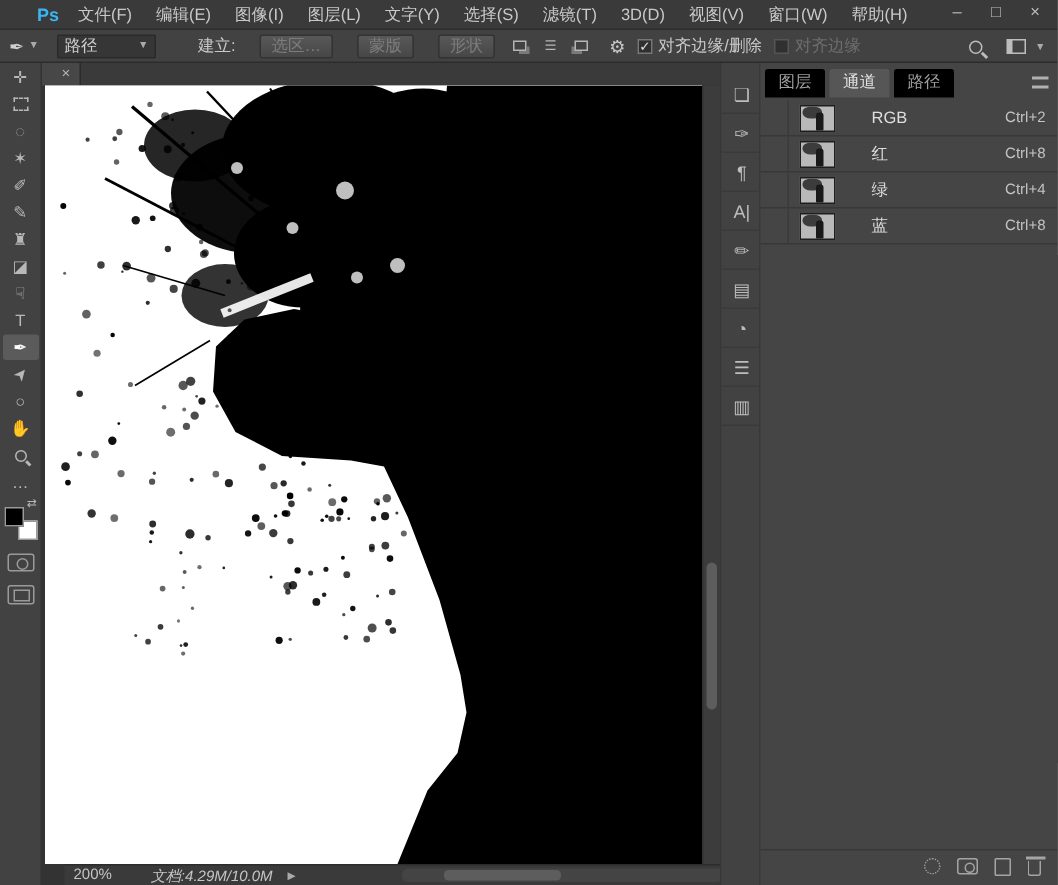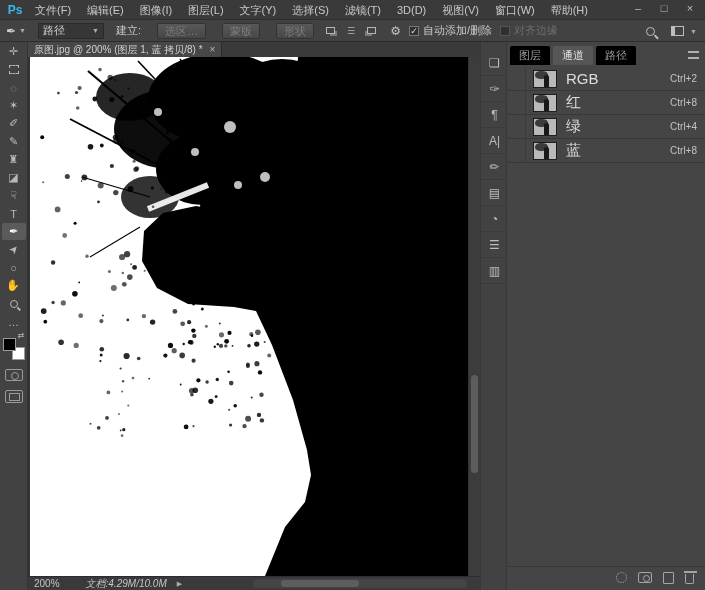--- a/index.html
+++ b/index.html
@@ -3,36 +3,36 @@
 <meta charset="utf-8">
 <style>
   * { margin:0; padding:0; box-sizing:border-box; }
   html,body { width:705px; height:590px; overflow:hidden; background:#2a2a2a;
     font-family:"Liberation Sans","DejaVu Sans",sans-serif; }
   #app { position:relative; width:705px; height:590px; background:#424242; }
 
   
   #titlebar { position:absolute; left:0; top:0; width:705px; height:20px;
     background:#3a3a3a; border-bottom:1px solid #2e2e2e; display:flex; align-items:center; }
-  #ps-logo { width:24px; height:16px; margin-left:3px; color:#38b6f0; font-weight:bold;
+  #ps-logo { width:24px; height:16px; margin-left:20px; color:#38b6f0; font-weight:bold;
     font-size:12px; text-align:center; line-height:16px; }
   #menubar { display:flex; height:20px; align-items:flex-start; }
   .menu-item { color:#c9c9c9; font-size:11px; padding:0 8px; height:20px; line-height:20px; cursor:default; }
   #win-controls { position:absolute; right:2px; top:0; display:flex; }
   .win-btn { width:26px; height:18px; color:#bdbdbd; font-size:11px; text-align:center; line-height:17px; }
 
   
   #optionsbar { position:absolute; left:0; top:20px; width:705px; height:22px;
     background:#424242; border-bottom:1px solid #2c2c2c; display:flex; align-items:center; font-size:11px; }
   #tool-preset { display:flex; align-items:center; margin-left:6px; color:#cfcfcf; }
   #tool-preset .pen-glyph { font-size:12px; }
   .chev { font-size:7px; color:#aaa; margin-left:3px; }
   #mode-select { margin-left:12px; width:66px; height:16px; background:#363636; border:1px solid #2a2a2a;
     color:#cfcfcf; display:flex; align-items:center; justify-content:space-between; padding:0 4px; border-radius:1px; }
-  #make-label { color:#c9c9c9; margin-left:12px; }
+  #make-label { color:#c9c9c9; margin-left:28px; }
   .ob-btn { height:16px; background:linear-gradient(#585858,#474747); border:1px solid #333;
     border-radius:2px; color:#7d7d7d; padding:0 7px; margin-left:16px; line-height:14px; }
   .ico-overlap { width:9px; height:7px; border:1px solid #b5b5b5; box-shadow:3px 3px 0 -1px #7a7a7a; margin-left:12px; }
   .ico-align { font-size:9px; margin-left:12px; color:#b5b5b5; }
   .ico-stack { width:9px; height:7px; border:1px solid #b5b5b5; box-shadow:-3px 3px 0 -1px #7a7a7a; margin-left:12px; }
   .gear { font-size:12px; color:#c5c5c5; margin-left:14px; }
   .cbx { width:10px; height:10px; background:#303030; border:1px solid #777; margin-left:8px;
     color:#ddd; font-size:9px; line-height:9px; text-align:center; }
   .cbx.off { color:transparent; border-color:#555; }
   #auto-add-label { color:#c9c9c9; margin-left:4px; }
@@ -66,21 +66,21 @@
   
   #docarea { position:absolute; left:28px; top:42px; width:452px; height:548px; background:#333; }
   #tabbar { position:absolute; left:0; top:0; width:452px; height:15px; background:#3a3a3a; }
   #doc-tab { position:absolute; left:0; top:0; height:15px; background:#474747; border-right:1px solid #2c2c2c;
     color:#d2d2d2; font-size:10px; line-height:15px; padding:0 6px; display:flex; align-items:center; }
   #tab-close { margin-left:7px; color:#b5b5b5; font-size:10px; }
   #canvas-wrap { position:absolute; left:2px; top:15px; width:438px; height:519px; background:#fff; }
   #canvas-wrap svg { display:block; }
   #vscroll { position:absolute; right:0; top:15px; width:11px; height:519px; background:#3c3c3c; }
   #vscroll .thumb { position:absolute; left:2px; top:318px; width:7px; height:98px; background:#5d5d5d; border-radius:4px; }
-  #statusbar { position:absolute; left:0; bottom:0; width:452px; height:14px; background:#3a3a3a;
+  #statusbar { position:absolute; left:15px; bottom:0; width:452px; height:14px; background:#3a3a3a;
     border-top:1px solid #2c2c2c; display:flex; align-items:center; font-size:10px; color:#c5c5c5; }
   #zoom-readout { margin-left:6px; }
   #doc-size-readout { margin-left:26px;font-style:italic; }
   #status-flyout { margin-left:10px; font-size:7px; color:#aaa; }
   #hscroll { position:absolute; left:225px; bottom:2px; width:214px; height:9px; background:#444; border-radius:4px; }
   #hscroll .thumb { position:absolute; left:28px; top:1px; width:78px; height:7px; background:#5d5d5d; border-radius:3px; }
 
   
   #dockstrip { position:absolute; left:480px; top:42px; width:27px; height:548px; background:#424242;
     border-left:1px solid #383838; border-right:1px solid #383838; padding-top:8px; }
@@ -102,21 +102,21 @@
   .eye { position:absolute; left:4px; top:9px; width:11px; height:7px; background:#dcdcdc; border-radius:50%; }
   .eye::after { content:""; position:absolute; left:3.5px; top:1.5px; width:4px; height:4px;
     background:#333; border-radius:50%; }
   .ch-thumb { width:24px; height:18px; margin-left:7px; position:relative; border:1px solid #1e1e1e;
     background:#b9b9b9; flex:0 0 auto; overflow:hidden; }
   .ch-thumb .tree { position:absolute; left:1px; top:0; width:13px; height:8px; background:#3c3c3c; border-radius:45%; }
   .ch-thumb .fig { position:absolute; left:10px; top:4px; width:5px; height:13px; background:#191919; border-radius:2px; }
   .ch-thumb.mask { background:#fff; }
   .ch-thumb.mask .tree { width:8px; height:5px; background:#111; }
   .ch-thumb.mask .fig { width:3px; left:11px; background:#000; }
-  .ch-name { color:#dedede; font-size:15px; margin-left:9px; flex:1 1 auto; }
+  .ch-name { color:#dedede; font-size:11px; margin-left:24px; flex:1 1 auto; }
   .ch-shortcut { color:#c3c3c3; font-size:10px; margin-right:8px; }
   #panel-bottom { position:absolute; left:0; bottom:2px; width:198px; height:22px;
     border-top:1px solid #383838; display:flex; align-items:center; justify-content:flex-end; }
   .pb-ico { margin-right:11px; position:relative; }
   .ico-dotcircle { width:11px; height:11px; border:1px dotted #a5a5a5; border-radius:50%; }
   .ico-savechan { width:14px; height:11px; border:1px solid #a5a5a5; border-radius:2px; }
   .ico-savechan::after { content:""; position:absolute; left:3.5px; top:2px; width:5px; height:5px;
     border:1px solid #a5a5a5; border-radius:50%; }
   .ico-newchan { width:11px; height:12px; border:1px solid #a5a5a5; border-radius:1px; }
   .ico-trash { width:9px; height:10px; border:1px solid #a5a5a5; border-top:none; border-radius:0 0 2px 2px; margin-top:3px; }
@@ -160,21 +160,21 @@
     </span>
     <span id="make-label">建立:</span>
     <span class="ob-btn">选区…</span>
     <span class="ob-btn">蒙版</span>
     <span class="ob-btn">形状</span>
     <span class="ico-overlap"></span>
     <span class="ico-align">☰</span>
     <span class="ico-stack"></span>
     <span class="gear">⚙</span>
     <span class="cbx">✓</span>
-    <span id="auto-add-label">自动添加/删除</span>
+    <span id="auto-add-label">对齐边缘/删除</span>
     <span class="cbx off">✓</span>
     <span id="align-edges-label">对齐边缘</span>
   </div>
   <div id="ob-right">
     <span class="css-mag"></span>
     <span class="ws-ico"></span>
     <span class="chev">▼</span>
   </div>
 
   <div id="toolbar">
@@ -204,21 +204,20 @@
       <span id="fg-swatch"></span>
       <span id="bg-swatch"></span>
     </div>
     <div class="tb-btn" id="quickmask-btn"></div>
     <div class="tb-btn" id="screenmode-btn"></div>
   </div>
 
   <div id="docarea">
     <div id="tabbar">
       <div id="doc-tab">
-        <span>原图.jpg @ 200% (图层 1, 蓝 拷贝/8) *</span>
         <span id="tab-close">×</span>
       </div>
     </div>
 
     <div id="canvas-wrap">
       <svg id="canvas-svg" width="438" height="519" viewBox="0 0 438 519" xmlns="http://www.w3.org/2000/svg">
         <rect x="0" y="0" width="438" height="519" fill="#ffffff"></rect>
 
         <path fill="#000000" d="
           M268,0 L438,0 L438,519 L235,519

